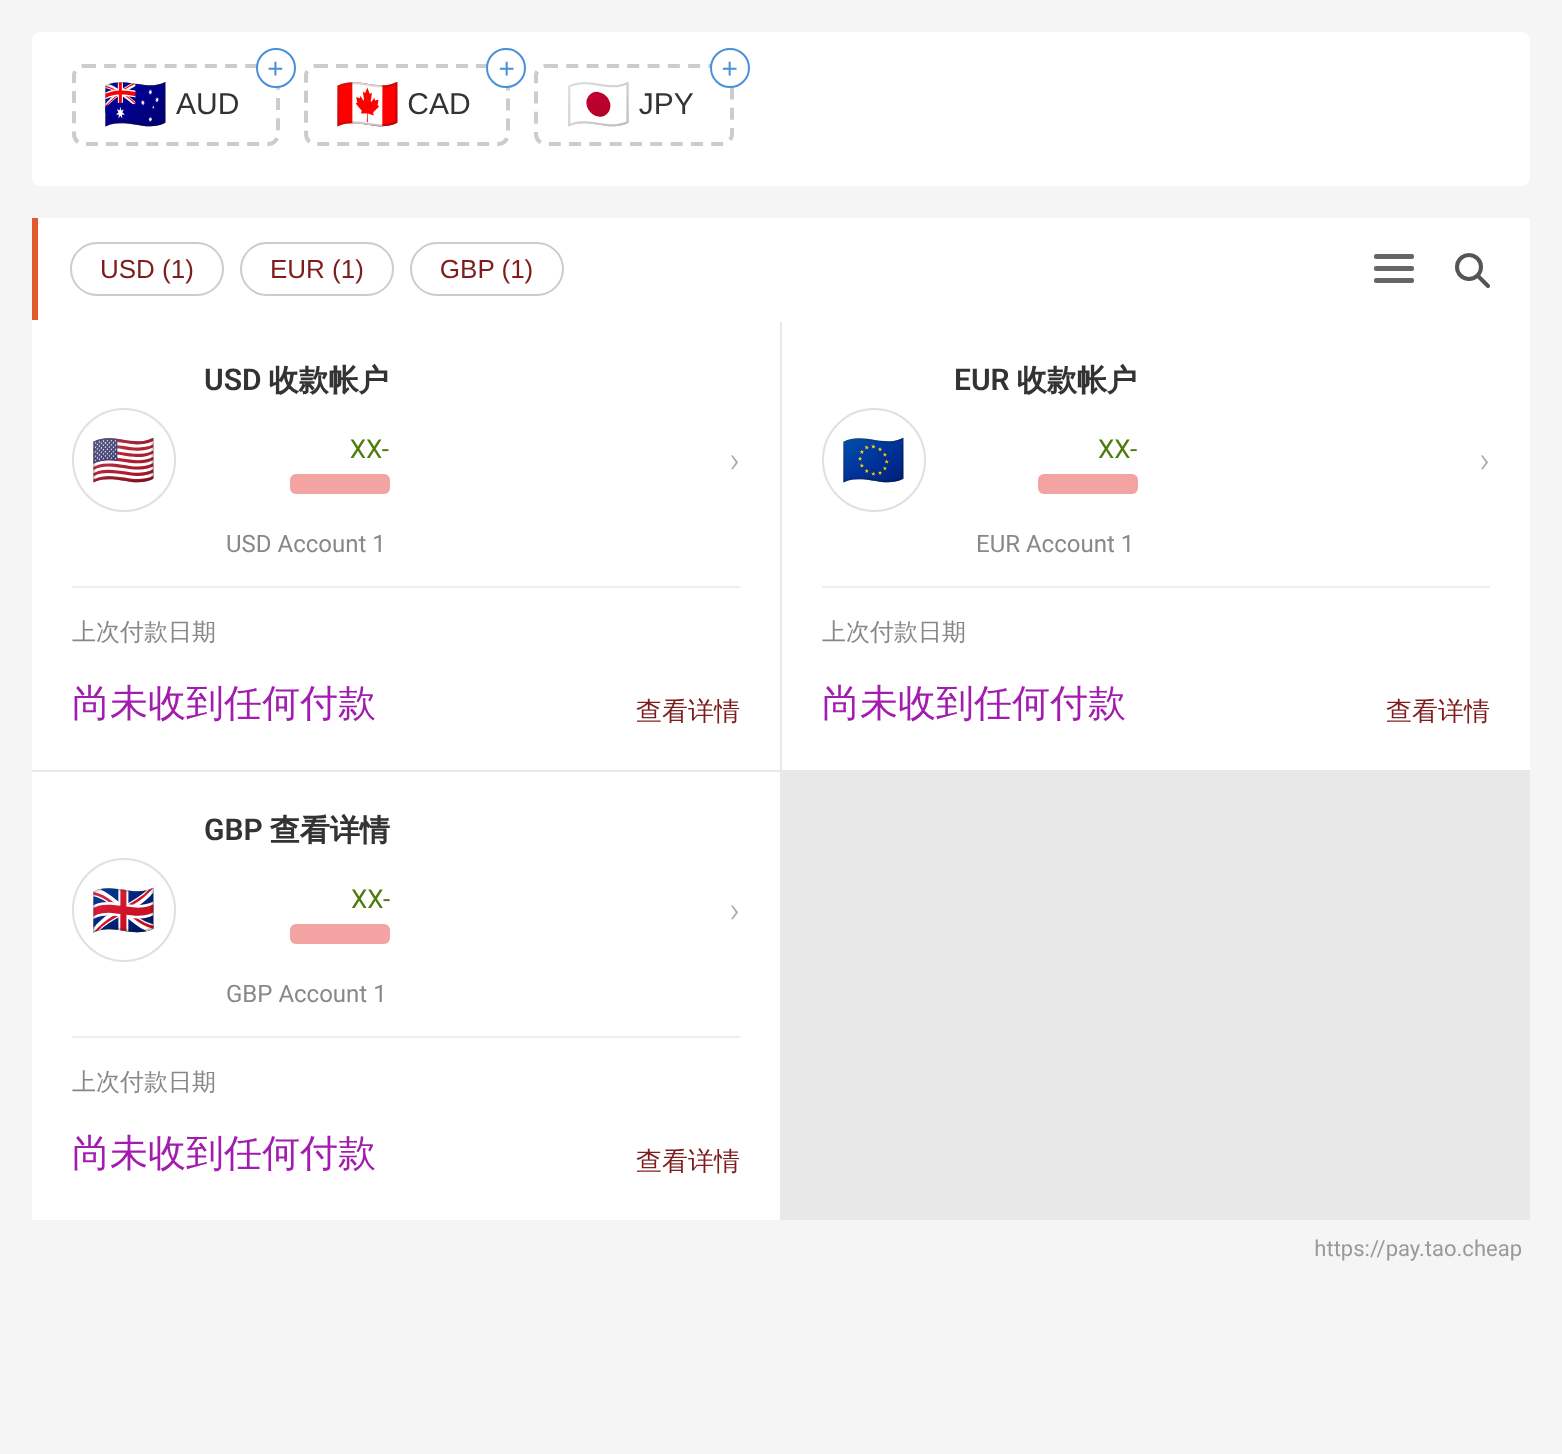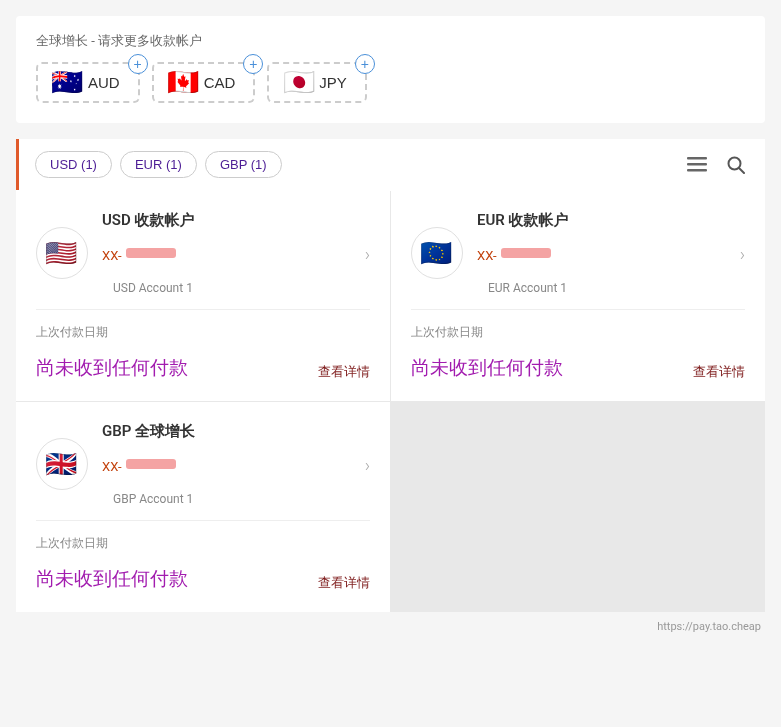--- a/index.html
+++ b/index.html
@@ -106,21 +106,21 @@
       display: flex;
       gap: 8px;
       flex: 1;
     }
 
     .filter-tab {
       border: 1px solid #ccc;
       border-radius: 20px;
       padding: 5px 14px;
       font-size: 13px;
-      color: #4c1d95;
+      color: #7f1d1d;
       cursor: pointer;
       background: #fff;
     }
 
     .filter-actions {
       display: flex;
       gap: 12px;
       align-items: center;
     }
 
@@ -188,24 +188,25 @@
     }
 
     .account-name {
       font-size: 15px;
       font-weight: 600;
       color: #333;
     }
 
     .account-number {
       font-size: 13px;
-      color: #c2410c;
-      display: flex;
-      align-items: flex-start;
+      color: #4d7c0f;
+      display: flex;
+      align-items: flex-end;
       gap: 4px;
+      flex-direction: column;
     }
 
     .account-number-redacted {
       display: inline-block;
       width: 50px;
       height: 10px;
       background: #f4a3a3;
       border-radius: 3px;
       vertical-align: middle;
     }
@@ -278,21 +279,20 @@
     .ca-flag { font-size: 26px; }
     .au-flag { font-size: 26px; }
     .jp-flag { font-size: 26px; }
   </style>
 </head>
 <body>
 
 <div class="page-wrapper">
 
   <div class="global-growth-section">
-    <div class="global-growth-title">全球增长 - 请求更多收款帐户</div>
     <div class="currency-buttons">
 
       <button class="currency-add-btn">
         <span class="plus-icon">+</span>
         <span class="flag au-flag">🇦🇺</span>
         <span>AUD</span>
       </button>
 
       <button class="currency-add-btn">
         <span class="plus-icon">+</span>
@@ -395,21 +395,21 @@
       </div>
 
       <div class="account-card full-width">
         <div class="account-card-inner">
           <div class="account-header">
             <div class="account-info">
               <div class="account-flag-circle">
                 <span class="gb-flag">🇬🇧</span>
               </div>
               <div class="account-details">
-                <span class="account-name">GBP 全球增长</span>
+                <span class="account-name">GBP 查看详情</span>
                 <span class="account-number">
                   <span>XX-</span>
                     <span class="account-number-redacted"></span>
                 </span>
                 <span class="account-alias">GBP Account 1</span>
               </div>
             </div>
             <span class="chevron-right">›</span>
           </div>
           <hr class="account-divider">

